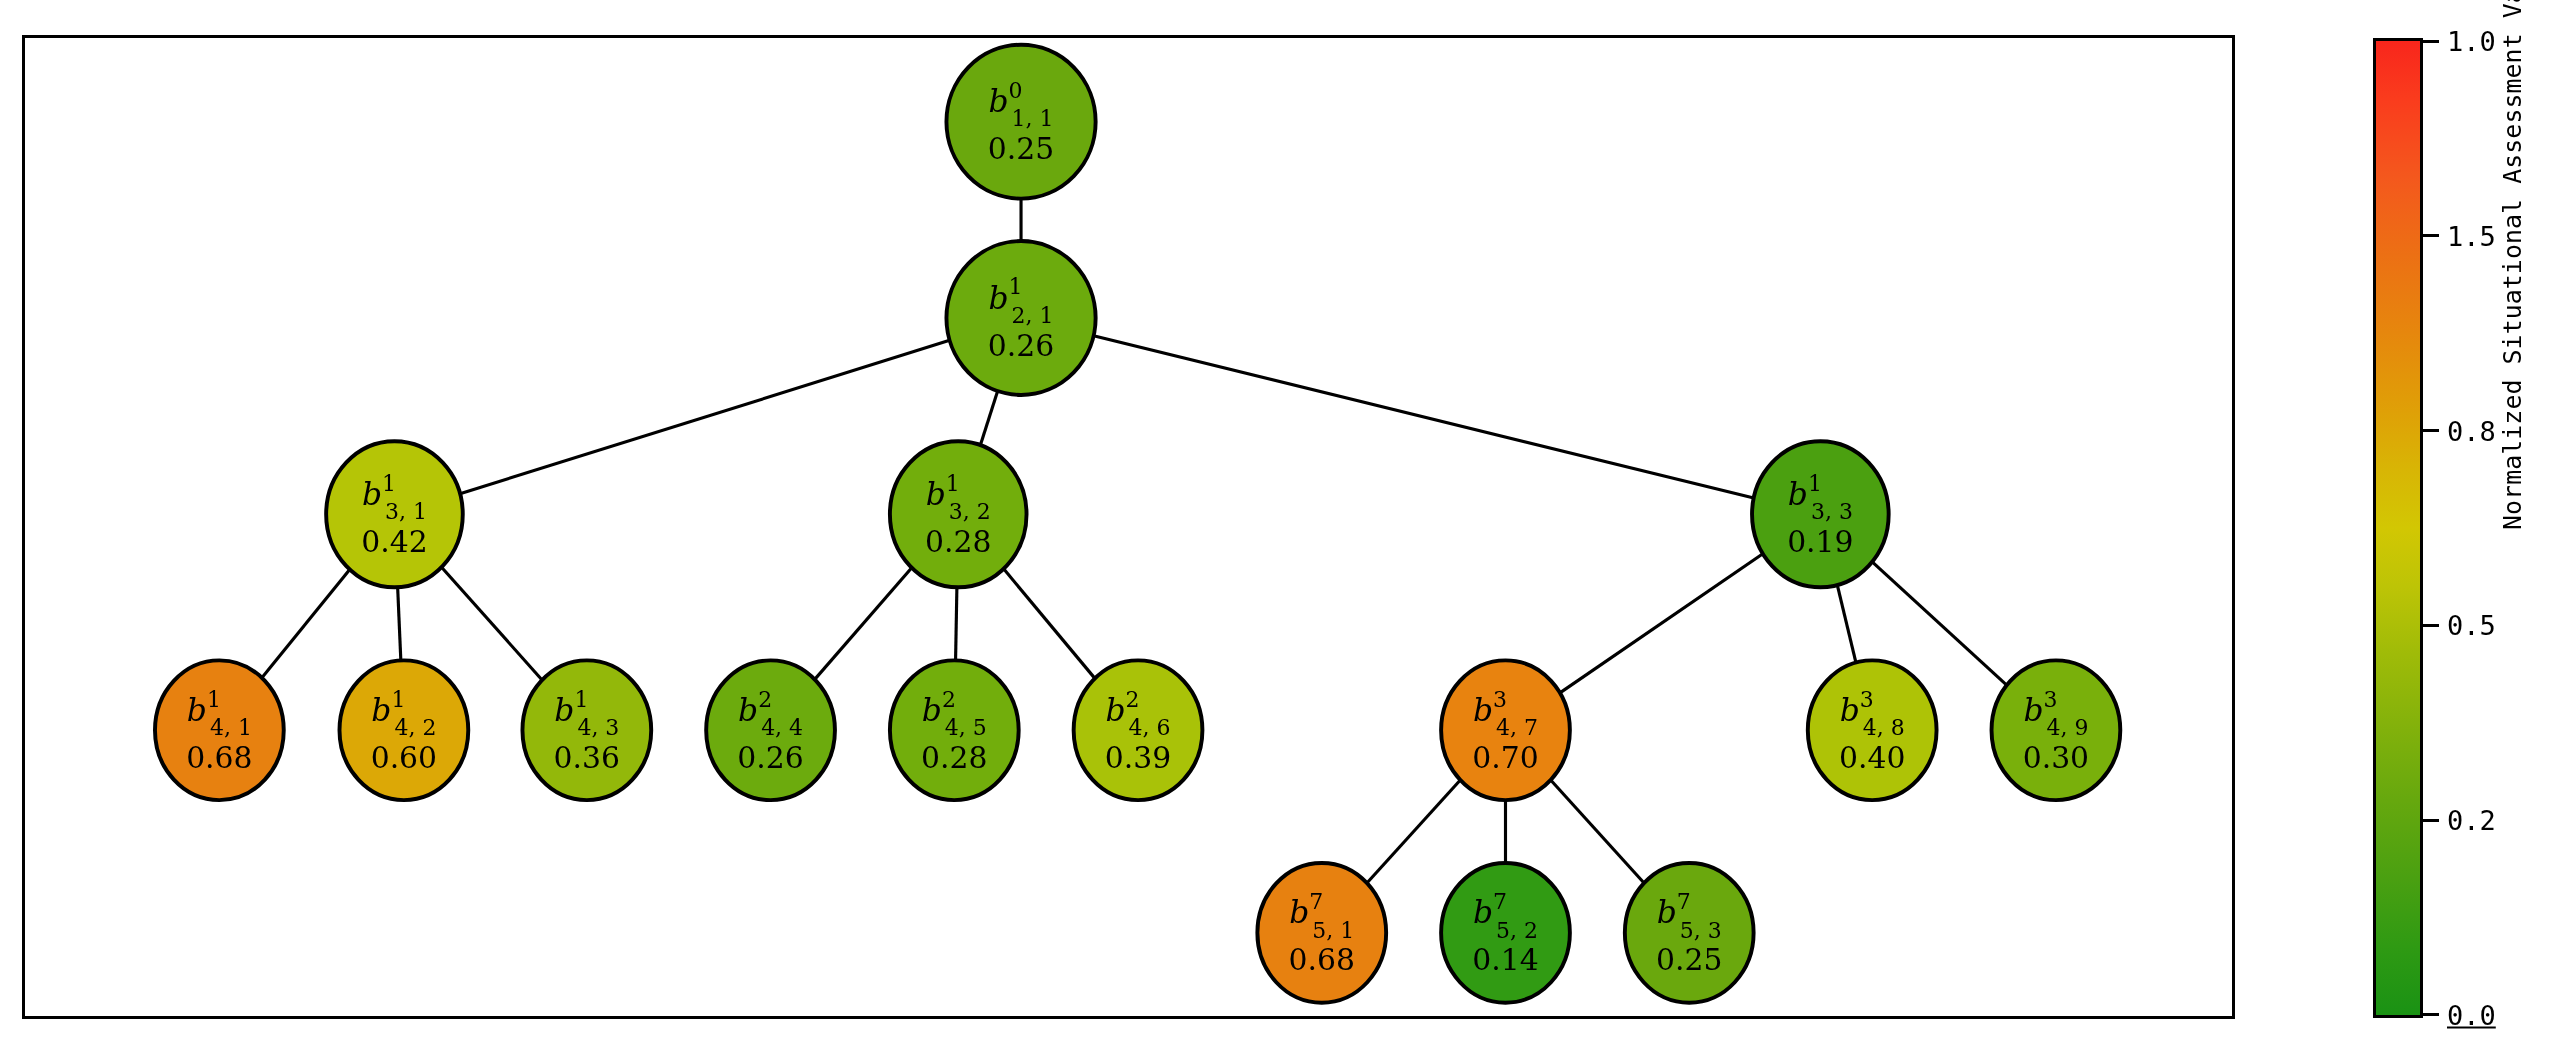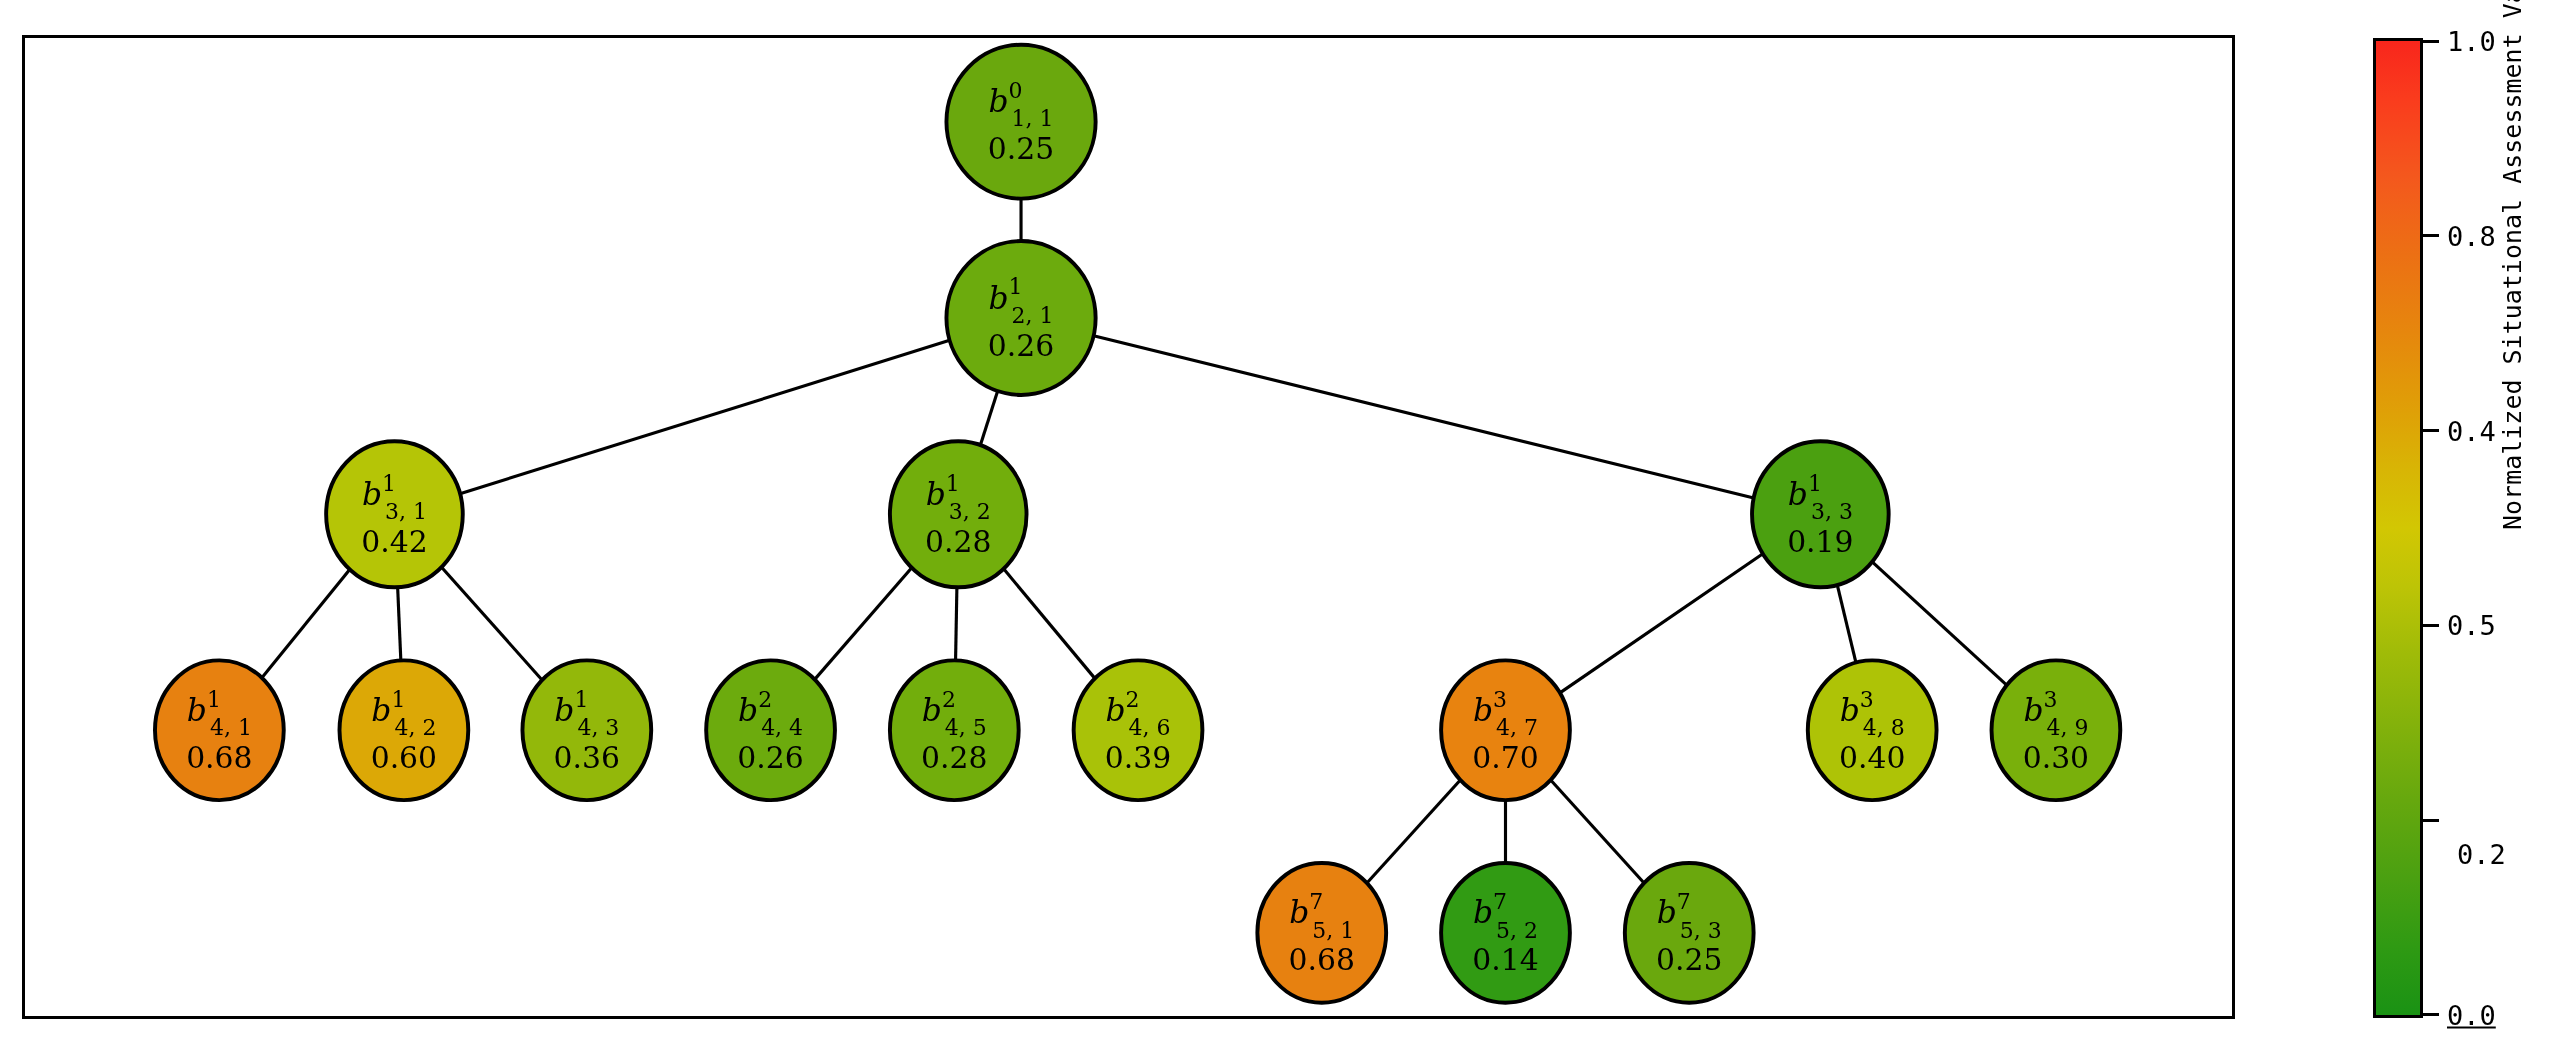--- a/index.html
+++ b/index.html
@@ -243,27 +243,27 @@
         </g>
       </g>
   </svg>
 
   <div class="cbar-wrap">
     <div class="cbar-gradient"></div>
     <div id="cbar-ticks">
         <div class="cbar-tick" style="top: 1.6px;"></div>
         <div class="cbar-ticklabel" style="top: 3.1px;">1.0</div>
         <div class="cbar-tick" style="top: 196px;"></div>
-        <div class="cbar-ticklabel" style="top: 198px;">0.8</div>
+        <div class="cbar-ticklabel" style="top: 198px;">1.5</div>
         <div class="cbar-tick" style="top: 391px;"></div>
-        <div class="cbar-ticklabel" style="top: 393px;">0.4</div>
+        <div class="cbar-ticklabel" style="top: 393px;">0.8</div>
         <div class="cbar-tick" style="top: 586px;"></div>
         <div class="cbar-ticklabel" style="top: 587px;">0.5</div>
         <div class="cbar-tick" style="top: 781px;"></div>
-        <div class="cbar-ticklabel" style="top: 816px; margin-left: 10px;">0.2</div>
+        <div class="cbar-ticklabel" style="top: 782px;">0.2</div>
         <div class="cbar-tick" style="top: 975px;"></div>
         <div class="cbar-ticklabel" style="top: 977px; text-decoration: underline;">0.0</div>
       </div>
   </div>
 
   <div class="cbar-axislabel">
     <span>Normalized Situational Assessment Value</span>
   </div>
 
 </div>

